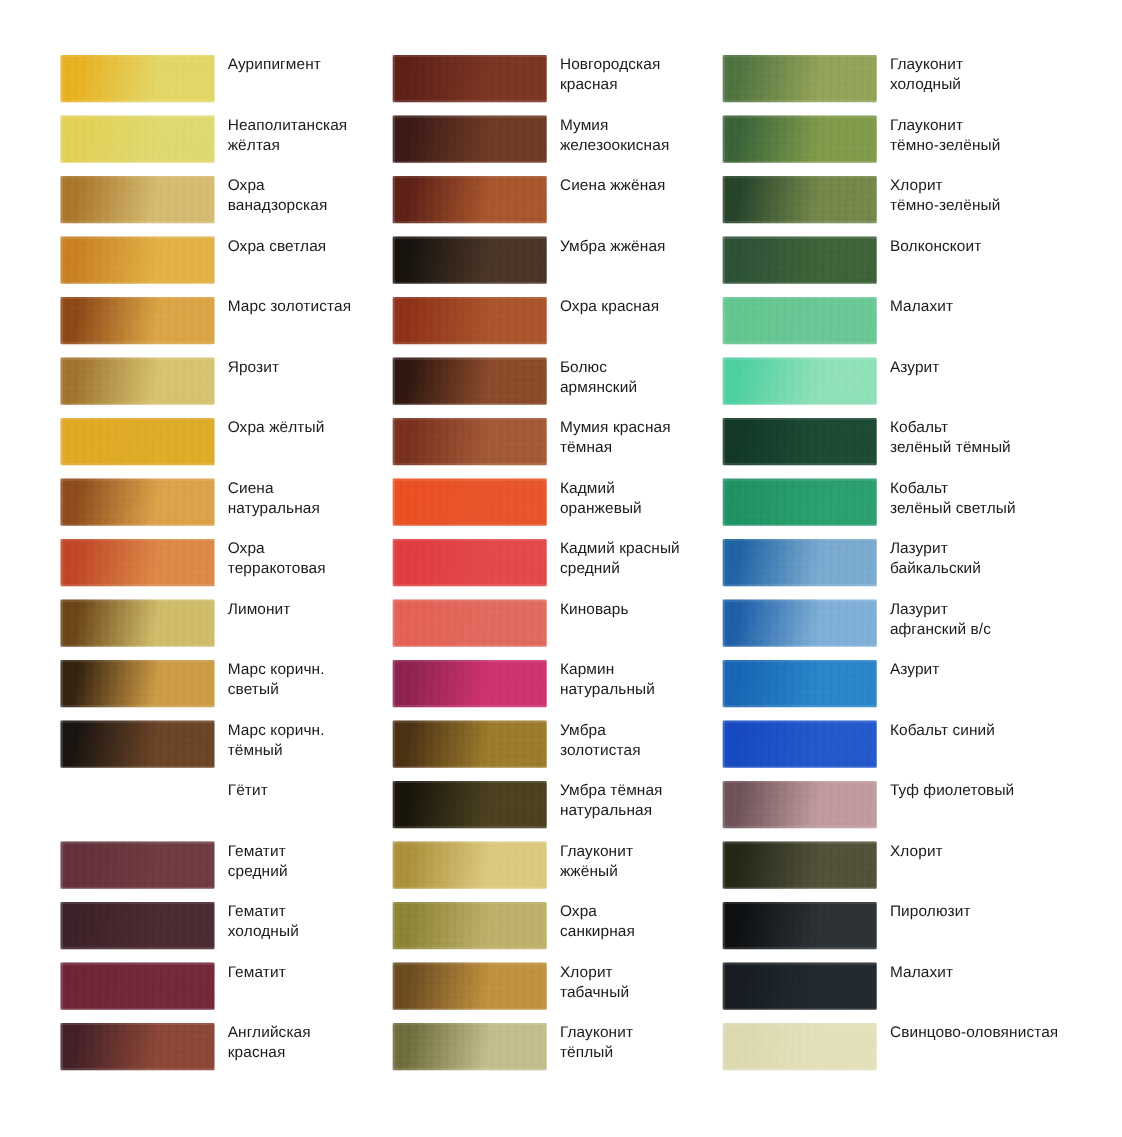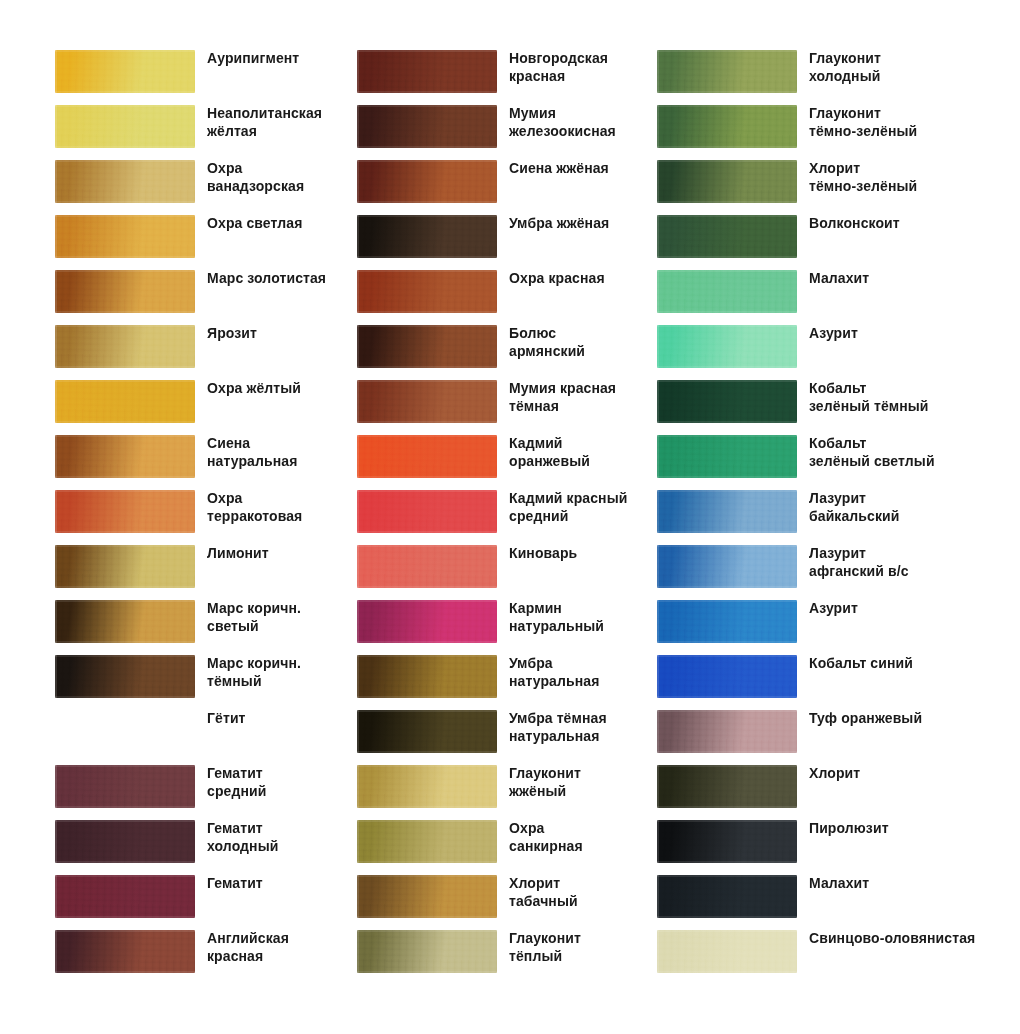--- a/index.html
+++ b/index.html
@@ -56,21 +56,20 @@
   .label{
     position:absolute;
     left:152px;
     top:6px;
     width:148px;
     font-size:14px;
     line-height:17.5px;
     letter-spacing:.1px;
     color:#1a1a1a;
     white-space:pre-line;
-    font-weight:bold;
   }
   #col-2 .label{width:190px;}
 </style>
 </head>
 <body>
 
 <div id="chart">
     <div class="column" id="col-0">
       <div class="swatch-row">
         <div class="swatch" style="background: linear-gradient(100deg, rgb(232, 176, 33) 0%, rgb(232, 176, 33) 12%, rgb(227, 214, 101) 62%, rgb(227, 214, 101) 100%);">
@@ -256,21 +255,21 @@
           <div class="swatch-tex"></div>
         </div>
         <div class="label">Кармин
 натуральный</div>
       </div>
       <div class="swatch-row">
         <div class="swatch" style="background: linear-gradient(100deg, rgb(74, 49, 19) 0%, rgb(74, 49, 19) 12%, rgb(156, 122, 44) 62%, rgb(156, 122, 44) 100%);">
           <div class="swatch-tex"></div>
         </div>
         <div class="label">Умбра
-натуральная</div>
+золотистая</div>
       </div>
       <div class="swatch-row">
         <div class="swatch" style="background: linear-gradient(100deg, rgb(24, 20, 9) 0%, rgb(24, 20, 9) 12%, rgb(75, 65, 32) 62%, rgb(75, 65, 32) 100%);">
           <div class="swatch-tex"></div>
         </div>
         <div class="label">Умбра тёмная
 натуральная</div>
       </div>
       <div class="swatch-row">
         <div class="swatch" style="background: linear-gradient(100deg, rgb(171, 143, 59) 0%, rgb(171, 143, 59) 12%, rgb(220, 201, 125) 62%, rgb(220, 201, 125) 100%);">
@@ -378,21 +377,21 @@
       <div class="swatch-row">
         <div class="swatch" style="background: linear-gradient(100deg, rgb(23, 73, 192) 0%, rgb(23, 73, 192) 12%, rgb(35, 88, 203) 62%, rgb(35, 88, 203) 100%);">
           <div class="swatch-tex"></div>
         </div>
         <div class="label">Кобальт синий</div>
       </div>
       <div class="swatch-row">
         <div class="swatch" style="background: linear-gradient(100deg, rgb(109, 82, 87) 0%, rgb(109, 82, 87) 12%, rgb(192, 154, 156) 62%, rgb(192, 154, 156) 100%);">
           <div class="swatch-tex"></div>
         </div>
-        <div class="label">Туф оранжевый</div>
+        <div class="label">Туф фиолетовый</div>
       </div>
       <div class="swatch-row">
         <div class="swatch" style="background: linear-gradient(100deg, rgb(36, 38, 22) 0%, rgb(36, 38, 22) 12%, rgb(81, 81, 58) 62%, rgb(81, 81, 58) 100%);">
           <div class="swatch-tex"></div>
         </div>
         <div class="label">Хлорит</div>
       </div>
       <div class="swatch-row">
         <div class="swatch" style="background: linear-gradient(100deg, rgb(13, 15, 17) 0%, rgb(13, 15, 17) 12%, rgb(44, 49, 54) 62%, rgb(44, 49, 54) 100%);">
           <div class="swatch-tex"></div>

